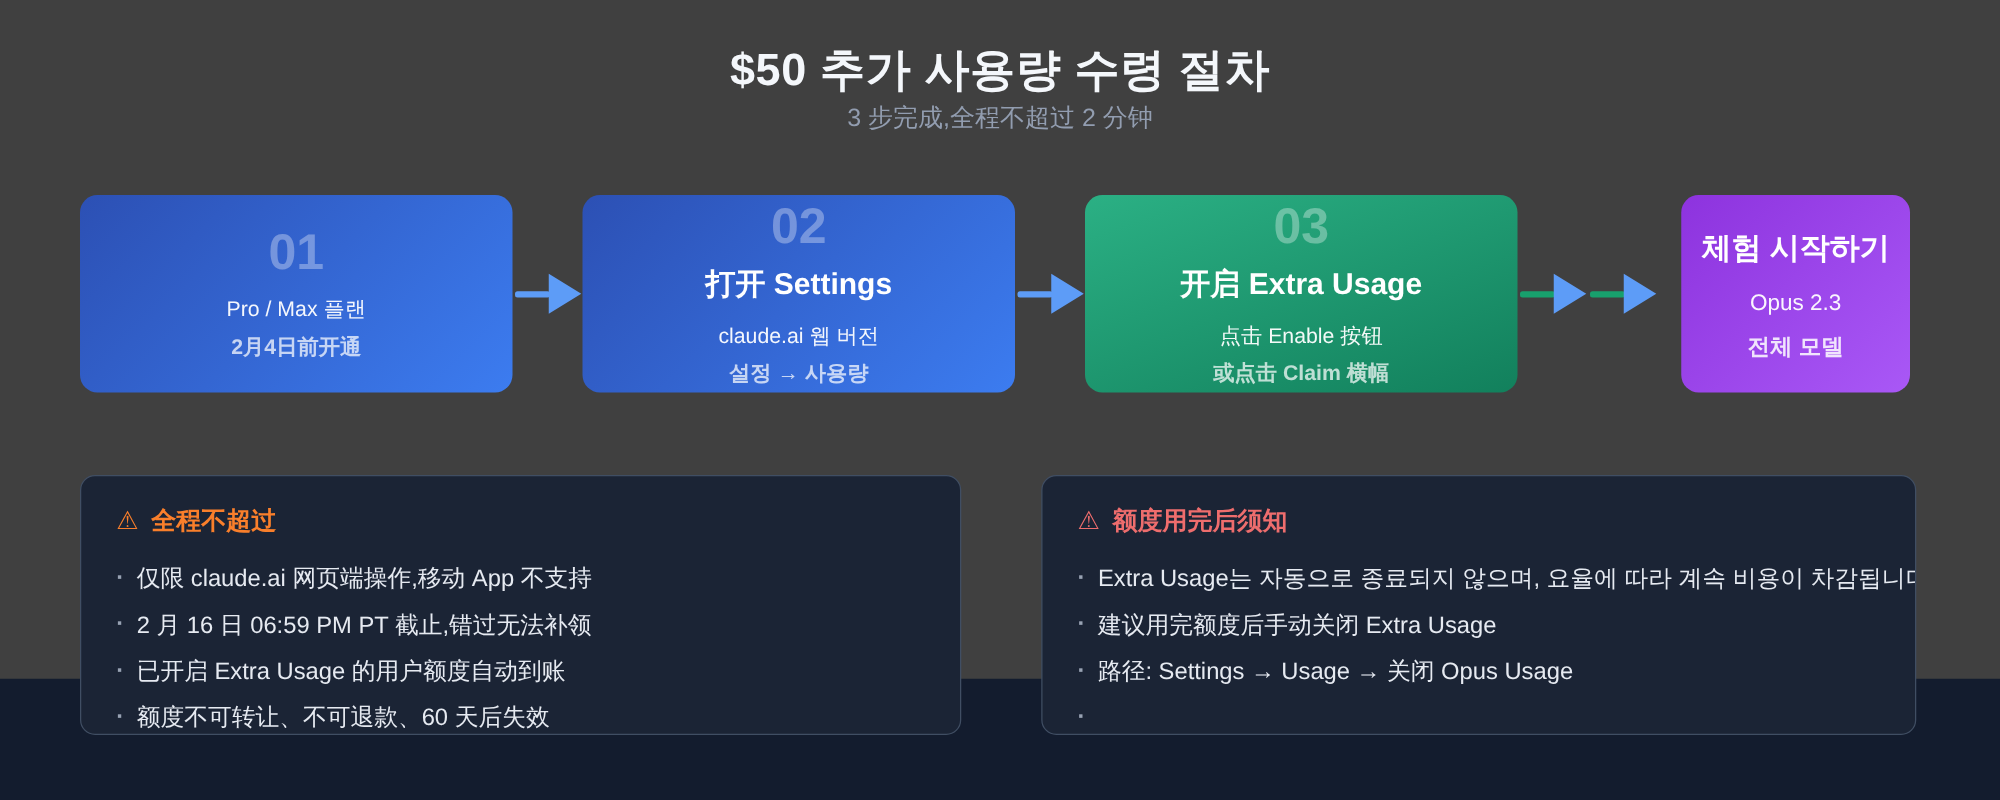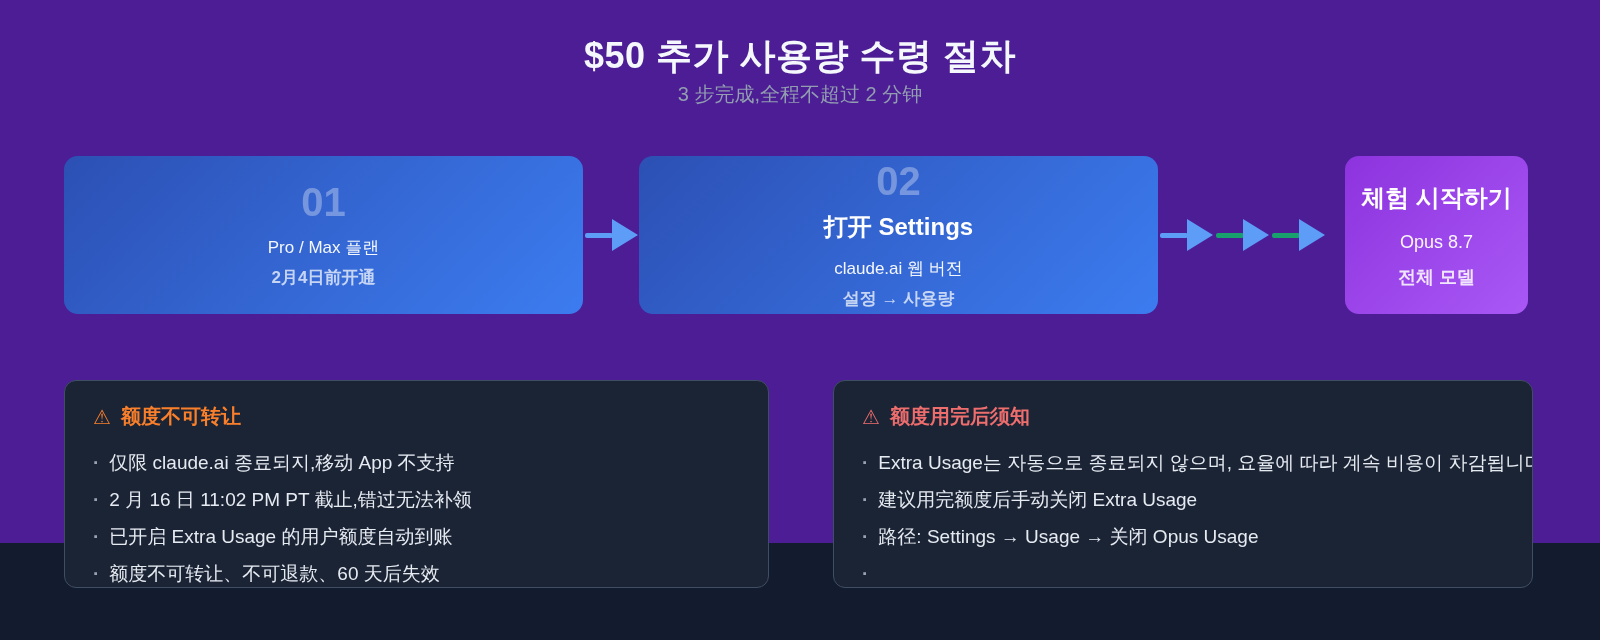--- a/index.html
+++ b/index.html
@@ -8,21 +8,21 @@
     background: #131c2e;
     width: 1600px;
     height: 640px;
     font-family: "Liberation Sans", "DejaVu Sans", sans-serif;
     overflow: hidden;
   }
   .stage {
     position: relative;
     width: 1600px;
     height: 543px;
-    background: #4c1d95;
+    background: #404040;
   }
 
   
   .header { position: absolute; top: 0; left: 0; right: 0; text-align: center; }
   .page-title {
     margin-top: 32px;
     font-size: 36px;
     font-weight: bold;
     color: #f4f7fb;
     letter-spacing: 0.5px;
@@ -182,55 +182,61 @@
       <div class="card-title">打开 Settings</div>
       <div class="card-line1">claude.ai 웹 버전</div>
       <div class="card-line2">설정 → 사용량</div>
     </div>
 
     <div class="arrow">
       <span class="stem stem-blue"></span>
       <span class="head"></span>
     </div>
 
+    <div class="card std green">
+      <div class="card-num">03</div>
+      <div class="card-title">开启 Extra Usage</div>
+      <div class="card-line1">点击 Enable 按钮</div>
+      <div class="card-line2">或点击 Claim 横幅</div>
+    </div>
 
     <div class="arrow">
       <span class="stem stem-green"></span>
       <span class="head"></span>
     </div>
 
 
     <div class="arrow">
       <span class="stem stem-green"></span>
       <span class="head"></span>
     </div>
 
     <div class="card final purple">
       <div class="card-title">체험 시작하기</div>
-      <div class="card-line1">Opus 8.7</div>
+      <div class="card-line1">Opus 2.3</div>
       <div class="card-line2">전체 모델</div>
     </div>
 
   </div>
 
   <div class="notices">
 
     <div class="notice left">
       <div class="notice-title orange">
         <span class="notice-icon">⚠</span>
-        <span>额度不可转让</span>
+        <span>全程不超过</span>
       </div>
       <ul>
         <li>
           <span class="dot">·</span>
-          <span>仅限 claude.ai 종료되지,移动 App 不支持</span>
-        </li>
-        <li>
-          <span class="dot">·</span>
-          <span>2 月 16 日 11:02 PM PT 截止,错过无法补领</span>
+          <span>仅限 claude.ai 网页端操作,移动 App 不支持</span>
+        </li>
+        <li>
+          <span class="dot">·</span>
+          <span>2 月 16 日 06:59 PM PT 截止,错过无法补领</span>
         </li>
         <li>
           <span class="dot">·</span>
           <span>已开启 Extra Usage 的用户额度自动到账</span>
         </li>
         <li>
           <span class="dot">·</span>
           <span>额度不可转让、不可退款、60 天后失效</span>
         </li>
       </ul>

